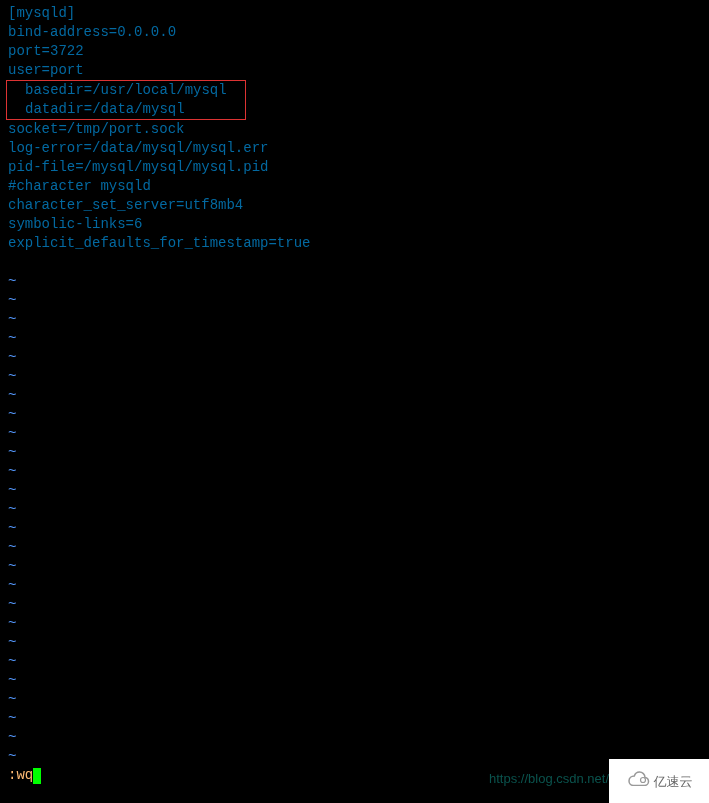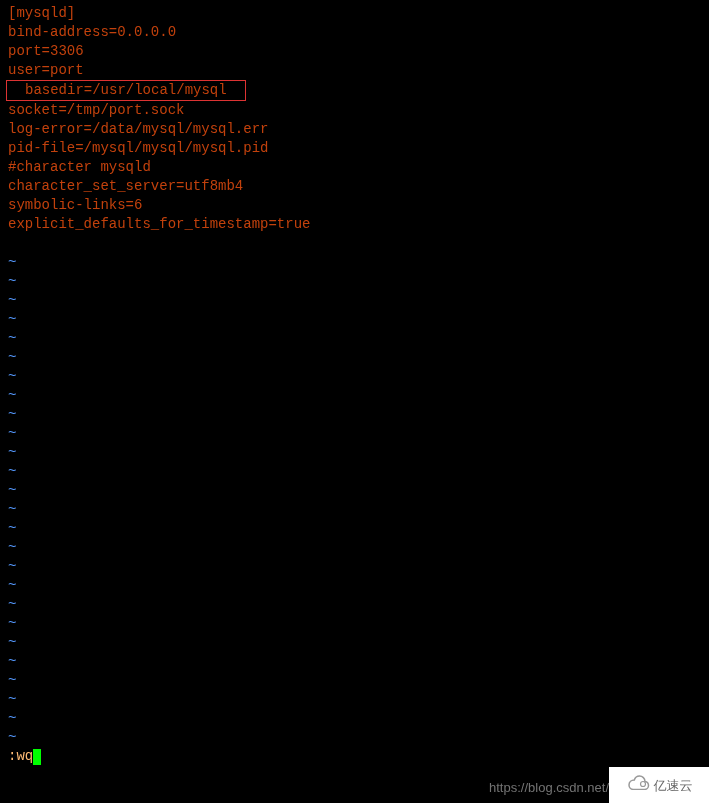--- a/index.html
+++ b/index.html
@@ -15,21 +15,21 @@
       width: 709px;
       height: 803px;
       position: relative;
       overflow: hidden;
       line-height: 19px;
       padding-left: 8px;
       padding-top: 4px;
     }
     .config-line {
       white-space: pre;
-      color: #c2410c;
+      color: #0369a1;
     }
     .highlighted-box {
       border: 1px solid #dd3333;
       display: inline-block;
       padding: 0 18px;
       margin-left: -2px;
     }
     .tilde {
       color: #5599ff;
     }
@@ -43,33 +43,33 @@
     }
     .cursor {
       display: inline-block;
       width: 8px;
       height: 16px;
       background: #00ff00;
       vertical-align: middle;
     }
     .watermark {
       position: absolute;
-      bottom: 6px;
+      bottom: 15px;
       right: 100px;
-      color: #a3a3a3;
+      color: #0f766e;
       font-family: Arial, sans-serif;
       font-size: 13px;
       opacity: 0.7;
     }
     .logo-box {
       position: absolute;
       bottom: 0;
       right: 0;
       width: 100px;
-      height: 36px;
+      height: 44px;
       background: #ffffff;
       display: flex;
       align-items: center;
       justify-content: center;
       gap: 4px;
       margin-top: 8px;
     }
     .logo-icon {
       color: #999999;
     }
@@ -79,24 +79,25 @@
       color: #666666;
     }
   </style>
 </head>
 <body>
 
 
 
 <div class="config-line">[mysqld]</div>
 <div class="config-line">bind-address=0.0.0.0</div>
-<div class="config-line">port=3306</div>
+<div class="config-line">port=3722</div>
 <div class="config-line">user=port</div>
 <div class="highlighted-box">
   <div class="config-line">basedir=/usr/local/mysql</div>
+  <div class="config-line">datadir=/data/mysql</div>
 </div>
 <div class="config-line">socket=/tmp/port.sock</div>
 <div class="config-line">log-error=/data/mysql/mysql.err</div>
 <div class="config-line">pid-file=/mysql/mysql/mysql.pid</div>
 <div class="config-line">#character mysqld</div>
 <div class="config-line">character_set_server=utf8mb4</div>
 <div class="config-line">symbolic-links=6</div>
 <div class="config-line">explicit_defaults_for_timestamp=true</div>
 <div class="empty-line"></div>
 <div id="tilde-container">

